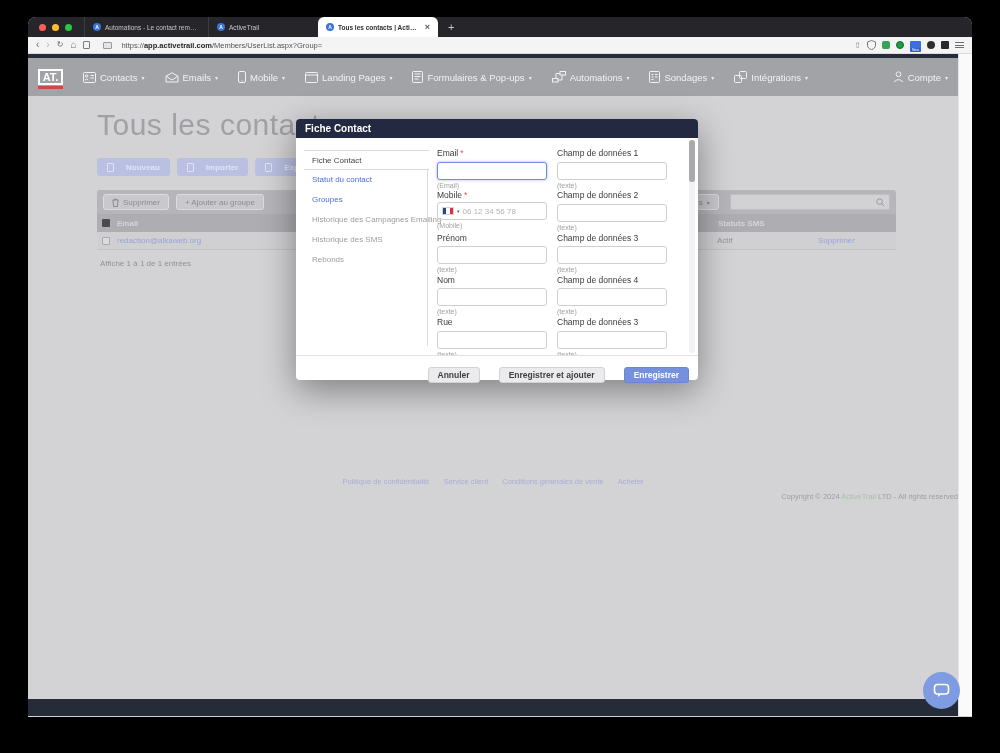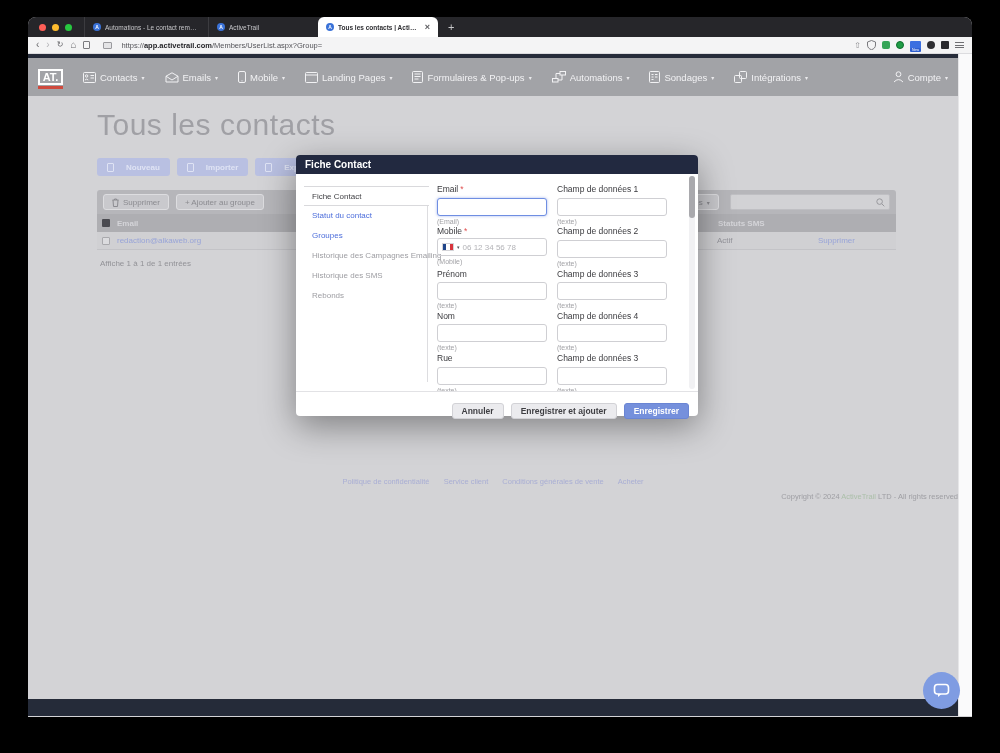--- a/index.html
+++ b/index.html
@@ -93,21 +93,21 @@
   .copyright { position:absolute; left:0; right:14px; top:438px; text-align:right; font-size:7.5px; color:#9e9ea3; }
   .copyright .brand { color:#abbfa9; }
 
   .bottom-bar { position:absolute; left:0; right:14px; bottom:0; height:17px; background:#252b39; }
   .chat-bubble { position:absolute; left:895px; top:618px; width:37px; height:37px; border-radius:50%;
     background:#7f9ce2; display:flex; align-items:center; justify-content:center; z-index:30; }
   .scroll-strip { position:absolute; right:0; top:0; width:14px; height:662px; background:#fafafb; border-left:1px solid #e6e6e8; }
 
   
   .modal { position:absolute; left:268px; top:65px; width:402px; height:261px; background:#fff;
-    border-radius:4px; box-shadow:0 10px 35px rgba(0,0,0,.4); z-index:50;margin-top:36px; }
+    border-radius:4px; box-shadow:0 10px 35px rgba(0,0,0,.4); z-index:50; }
   .modal-header { height:19px; background:#222940; border-radius:4px 4px 0 0; display:flex;
     align-items:center; padding-left:9px; color:#fff; font-size:10px; font-weight:600; }
   .modal-body { position:relative; height:217px; overflow:hidden; }
   .sidebar-divider { position:absolute; left:131px; top:12px; width:1px; height:196px; background:#dddde0; }
   .modal-sidebar { position:absolute; left:8px; top:12px; width:124px; }
   .side-item { height:20px; line-height:20px; font-size:8px; padding-left:8px; white-space:nowrap; }
   .side-item.active { color:#3e3e42; border-top:1px solid #d9d9dc; border-bottom:1px solid #d9d9dc;
     background:#fff; width:125px; position:relative; z-index:2; }
   .side-item.link { color:#4d6edb; }
   .side-item.disabled { color:#9d9da2; }
@@ -123,21 +123,21 @@
   .fhint { font-size:7px; color:#a2a2a6; margin-top:2px; }
   .phone-inp { width:110px; height:18px; border:1px solid #cfcfd3; border-radius:3px; margin-top:1px;
     display:flex; align-items:center; padding:0 4px; gap:3px; }
   .flag { width:12px; height:8px; display:flex; border:1px solid #d4d4d8; flex:none; }
   .flag i { flex:1; } .flag .b { background:#21468b; } .flag .w { background:#fff; } .flag .r { background:#d8343c; }
   .flag-caret { font-size:5px; color:#55555a; }
   .phone-ph { font-size:8px; color:#b3b3b7; }
   .modal-scrollbar { position:absolute; right:3px; top:2px; width:6px; height:213px; background:#f1f1f3; border-radius:3px; }
   .modal-thumb { position:absolute; left:0; top:0; width:6px; height:42px; background:#a9a9ad; border-radius:3px; }
   .modal-footer { height:38px; border-top:1px solid #e2e2e5; display:flex; align-items:center;
-    justify-content:flex-end; gap:7px; padding-right:9px; }
+    justify-content:flex-end; gap:19px; padding-right:9px; }
   .mbtn { height:16px; border-radius:3px; font-size:8.5px; font-weight:bold; padding:0 9px;
     display:flex; align-items:center; }
   .mbtn.gray { background:#ebebee; border:1px solid #d2d2d6; color:#3e3e42; }
   .mbtn.blue { background:#7590dc; border:1px solid #6a85d4; color:#fff;text-align:center; }
 </style>
 </head>
 <body>
 
 <div class="browser-window">
 

